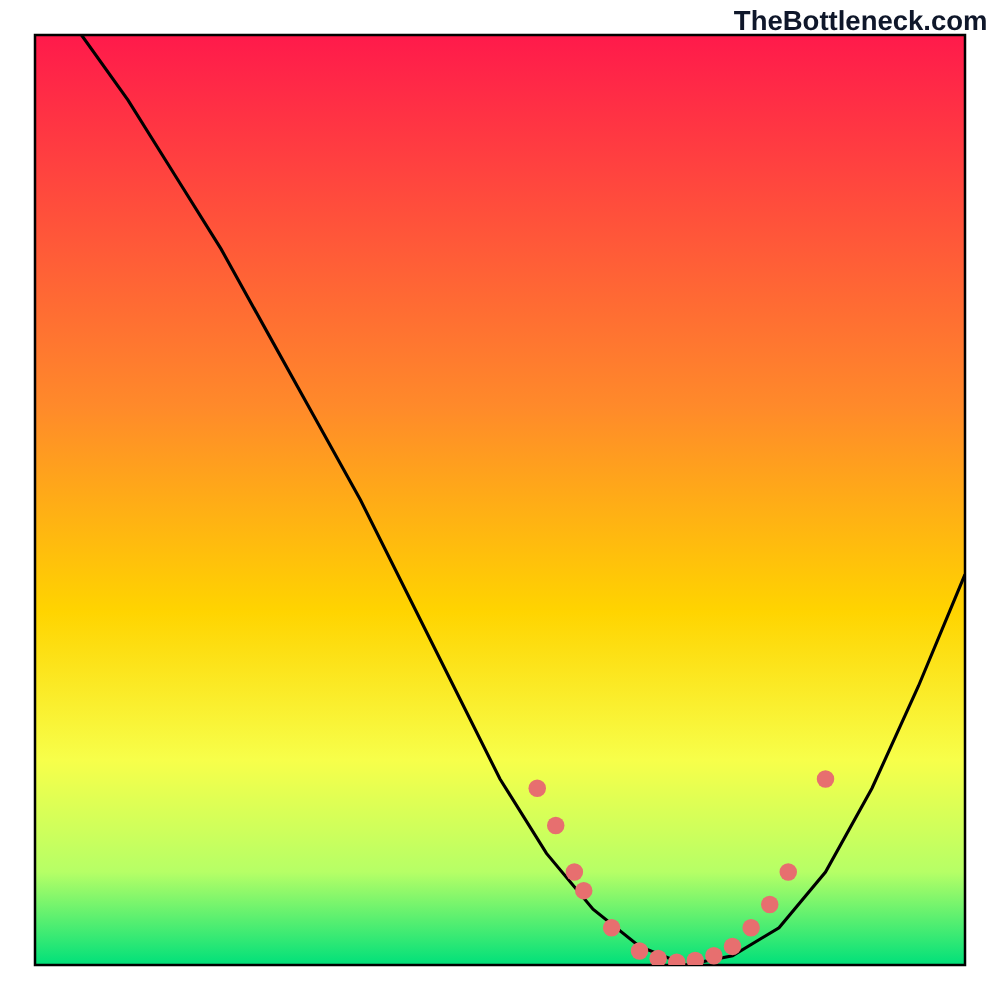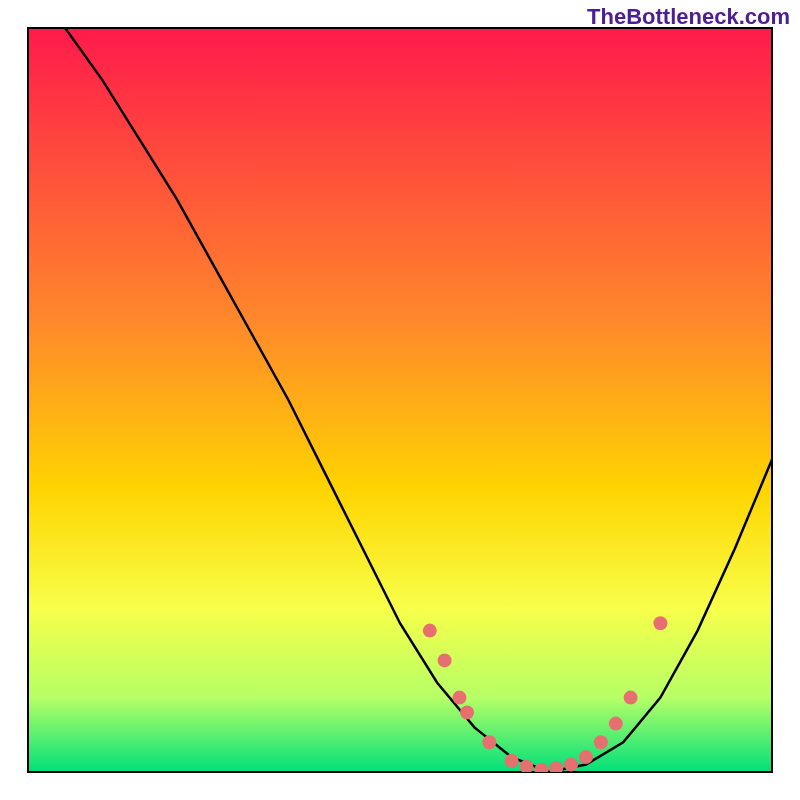--- a/index.html
+++ b/index.html
@@ -20,21 +20,21 @@
   }
   svg {
     display: block;
   }
   .watermark {
     position: absolute;
     top: 4px;
     right: 10px;
     font-size: 22px;
     font-weight: 600;
-    color: #4c1d95;
+    color: #0f172a;
     user-select: none;
   }
 </style>
 </head>
 <body>
 
 <div class="chart-wrap">
   <svg width="800" height="800" viewBox="0 0 800 800">
     <defs>
       <linearGradient id="bg-grad" x1="0" y1="0" x2="0" y2="1">

